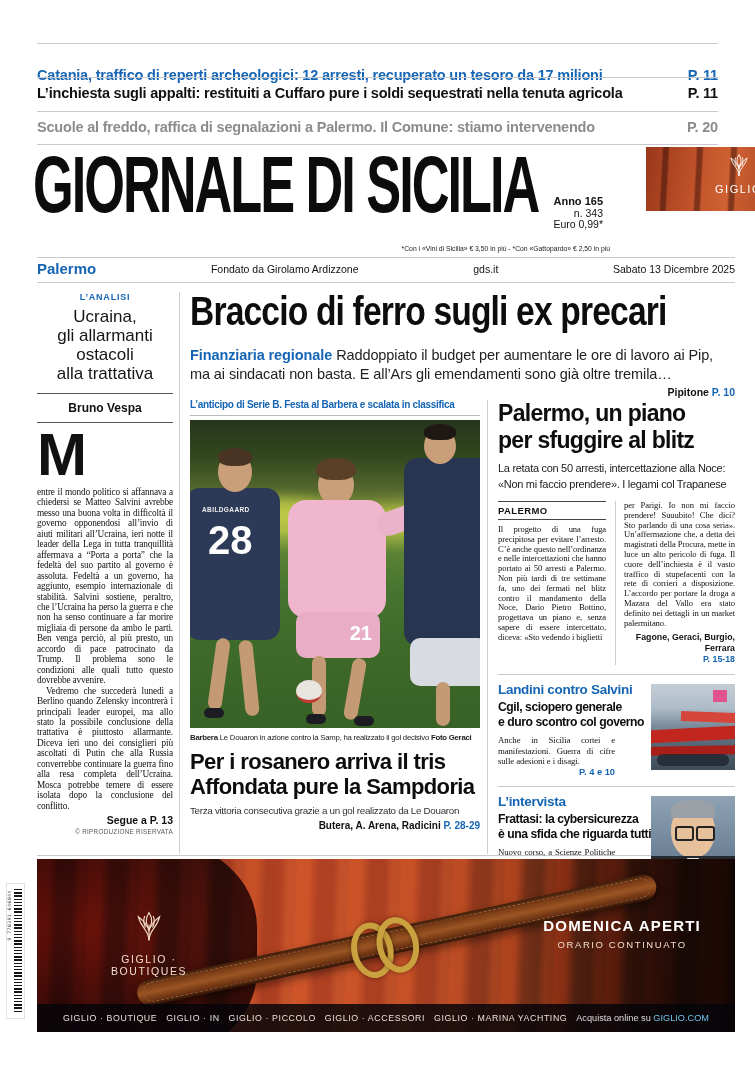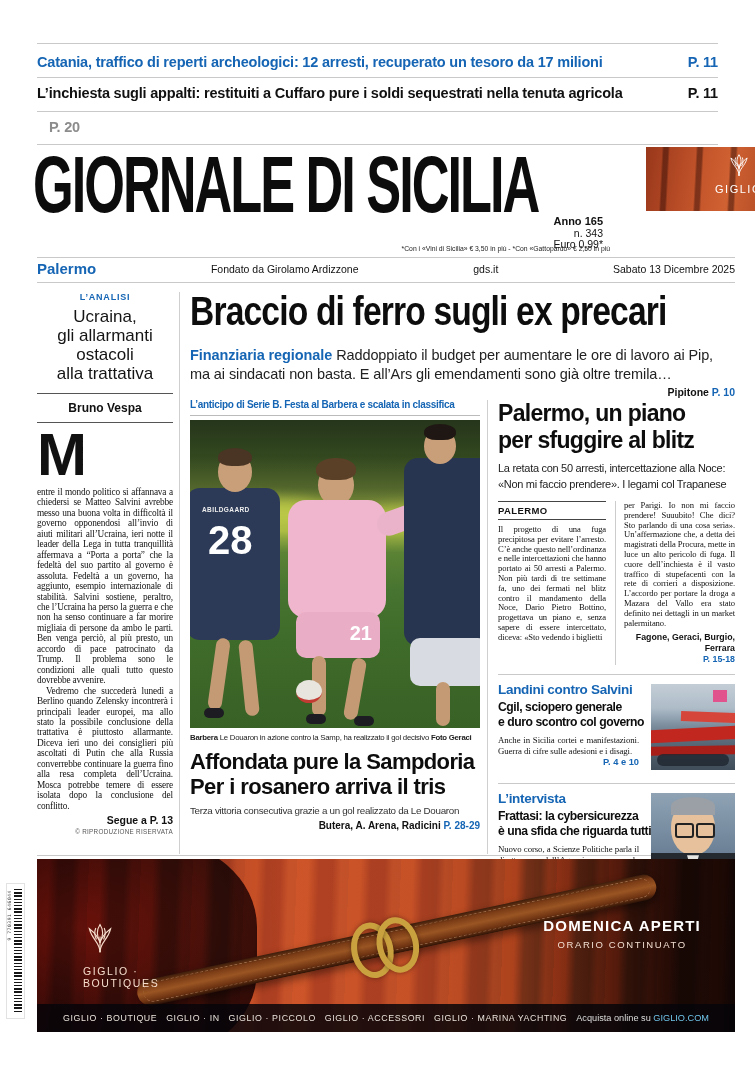--- a/index.html
+++ b/index.html
@@ -18,21 +18,21 @@
   .masthead{position:absolute;left:33px;top:138px;font-size:77px;font-weight:900;
             letter-spacing:-3px;white-space:nowrap;transform:scale(0.68,1.04);
             transform-origin:left top;color:#0c0c0c;}
   .giglio-box{position:absolute;left:646px;top:147px;width:89px;height:64px;
       background:linear-gradient(100deg,#99371b 0%,#c4552b 40%,#cf6132 60%,#a84420 100%);
       overflow:hidden;text-align:center;color:#fff;padding-left:48px;}
   .giglio-box .stripes{position:absolute;inset:0;
       background:repeating-linear-gradient(93deg,transparent 0 16px,rgba(40,8,4,.45) 18px 22px,transparent 24px 34px);}
   .giglio-box svg{position:relative;margin-top:5px;}
   .giglio-box .lbl{position:relative;font-size:11px;letter-spacing:1.5px;margin-top:1px;}
-  .annoblock{position:absolute;right:152px;top:216px;text-align:right;font-size:10.5px;line-height:11.5px;}
+  .annoblock{position:absolute;right:152px;top:196px;text-align:right;font-size:10.5px;line-height:11.5px;}
   .annoblock .b{font-weight:bold;font-size:11px;}
   .fineprint{position:absolute;right:145px;top:245px;font-size:6.8px;color:#222;white-space:nowrap;}
 
   
   .dateline{position:absolute;left:37px;top:260px;width:698px;display:flex;
             justify-content:space-between;align-items:center;font-size:10.5px;}
   .dateline .city{font-size:15px;font-weight:bold;color:#1565b4;}
 
   
   .analysis{position:absolute;left:37px;top:292px;width:136px;}
@@ -85,21 +85,21 @@
   .bz-sub span{display:block;font-size:11px;line-height:15.5px;letter-spacing:-0.3px;color:#222;white-space:nowrap;}
   .bz-cols{margin-top:9px;display:flex;}
   .bz-c1{width:112px;}
   .bz-c2{width:115px;margin-left:9px;border-left:1px solid #ccc;padding-left:8px;}
   .bz-loc{border-top:1px solid #444;border-bottom:1px solid #444;padding:3px 0;
           font-size:9.5px;font-weight:bold;letter-spacing:.4px;margin-bottom:5px;}
   .bz-txt{font-family:"Liberation Serif",serif;font-size:8.6px;line-height:9.8px;
           text-align:justify;letter-spacing:-0.1px;}
   .bz-by{margin-top:4px;text-align:right;font-size:8.8px;line-height:11px;}
   .r-hr{height:1px;background:#c9c9c9;margin:9px 0 7px;}
-  .sect{position:relative;min-height:92px;padding-right:96px;}
+  .sect{position:relative;min-height:92px;padding-right:120px;}
   .sect-kick{font-size:13.5px;font-weight:bold;color:#1565b4;letter-spacing:-0.3px;white-space:nowrap;}
   .sect-h{margin-top:3px;}
   .sect-h span{display:block;font-size:12.2px;font-weight:800;line-height:15px;letter-spacing:-0.45px;white-space:nowrap;color:#0d0d0d;}
   .sect-body{margin-top:5px;font-family:"Liberation Serif",serif;font-size:8.8px;line-height:10.2px;
              letter-spacing:-0.1px;text-align:justify;}
   .sect-pg{text-align:right;font-size:9.3px;margin-top:1px;}
   .sect-by{text-align:right;font-size:9.3px;margin-top:1px;}
   .sect-photo{position:absolute;right:0;top:2px;width:84px;height:86px;overflow:hidden;}
 
   .ld-photo{background:linear-gradient(180deg,#c3cdd6 0%,#aebcc8 28%,#8193a3 46%,#5d6d7c 64%,#3f4c59 100%);}
@@ -108,21 +108,21 @@
 
   
   .ad{position:absolute;left:37px;top:859px;width:698px;height:173px;overflow:hidden;
     background:linear-gradient(90deg,#2a0d07 0%,#571f10 9%,#7e3117 16%,#a84424 24%,#c0522b 36%,#b64e29 55%,#96401f 68%,#55200f 80%,#200b06 90%,#150704 100%);}
   .ad-folds{position:absolute;inset:0;
     background:repeating-linear-gradient(92deg,rgba(255,150,90,.22) 0 12px,rgba(0,0,0,.20) 22px 36px,rgba(255,120,60,.10) 44px 52px);
     mix-blend-mode:overlay;}
   .ad-chair{position:absolute;left:-40px;top:-20px;width:260px;height:220px;
     background:radial-gradient(ellipse at 30% 40%,rgba(90,15,10,.85) 0%,rgba(40,8,6,.9) 60%,rgba(20,4,3,.95) 100%);
     border-radius:40%;}
-  .ad-brand{position:absolute;left:46px;top:62px;width:132px;text-align:left;color:#f5ddcc;}
+  .ad-brand{position:absolute;left:46px;top:50px;width:132px;text-align:center;color:#f5ddcc;}
   .ad-brand .lbl{font-size:10.5px;letter-spacing:1.6px;margin-top:6px;}
   .belt{position:absolute;left:95px;top:40px;width:530px;height:84px;transform:rotate(-12deg);}
   .strap{position:absolute;left:0;right:0;top:28px;height:26px;border-radius:13px;
     background:linear-gradient(180deg,#3c1d0b 0%,#7b3c16 22%,#9a5523 50%,#6e3312 80%,#2e1407 100%);
     box-shadow:0 4px 8px rgba(0,0,0,.45);}
   .strap:after{content:"";position:absolute;left:6px;right:6px;top:3px;bottom:3px;
     border-top:1px dashed rgba(255,215,170,.35);border-bottom:1px dashed rgba(255,215,170,.35);border-radius:10px;}
   .ring{position:absolute;width:30px;height:44px;border:6px solid #c9a23f;border-radius:50%;
     box-shadow:inset 0 0 4px rgba(60,40,0,.6),0 0 5px rgba(0,0,0,.4);}
   .ad-promo{position:absolute;right:34px;top:58px;text-align:center;color:#fff;}
@@ -140,31 +140,32 @@
     background:repeating-linear-gradient(180deg,#151515 0 1.4px,#fff 1.4px 3.2px);}
   .bdigits{position:absolute;left:0;top:6px;writing-mode:vertical-rl;transform:rotate(180deg);
     font-size:4.6px;color:#444;letter-spacing:.6px;font-family:"DejaVu Sans Mono",monospace;}
 </style>
 </head>
 <body>
 
 <div class="page">
 
   <div class="rule" style="left:37px;top:43px;width:681px;"></div>
-  <div class="toprow blue" style="top:54px;text-align:center;">
+  <div class="toprow blue" style="top:67px;text-align:center;">
     <span class="t">Catania, traffico di reperti archeologici: 12 arresti, recuperato un tesoro da 17 milioni</span>
     <span class="p">P. 11</span>
   </div>
   <div class="rule" style="left:37px;top:77px;width:681px;"></div>
   <div class="toprow" style="top:85px;color:#111;">
     <span class="t">L’inchiesta sugli appalti: restituiti a Cuffaro pure i soldi sequestrati nella tenuta agricola</span>
     <span class="p">P. 11</span>
   </div>
   <div class="rule" style="left:37px;top:111px;width:681px;"></div>
   <div class="toprow gray" style="top:119px;">
+    <span class="t">Scuole al freddo, raffica di segnalazioni a Palermo. Il Comune: stiamo intervenendo</span>
     <span class="p">P. 20</span>
   </div>
   <div class="rule" style="left:37px;top:144px;width:681px;"></div>
 
   <div class="masthead">GIORNALE DI SICILIA</div>
   <div class="giglio-box">
     <div class="stripes"></div>
     <svg width="26" height="26" viewBox="0 0 48 48">
       <g stroke="#fff" fill="none" stroke-width="1.7">
         <path d="M24 44 V22"></path>
@@ -262,22 +263,22 @@
       <div class="leg" style="right:30px;top:262px;height:44px;"></div>
 
       <div style="position:absolute;left:106px;top:260px;width:26px;height:20px;background:#e8e4de;border-radius:50%;border-bottom:3px solid #c23b32;"></div>
     </div>
     <div class="sb-caption">
       <span class="bold">Barbera</span>
       <span>Le Douaron in azione contro la Samp, ha realizzato il gol decisivo</span>
       <span class="bold">Foto Geraci</span>
     </div>
     <div class="sb-h">
+      <span>Per i rosanero arriva il tris</span>
       <span>Affondata pure la Sampdoria</span>
-      <span>Per i rosanero arriva il tris</span>
     </div>
     <div class="sb-sub">Terza vittoria consecutiva grazie a un gol realizzato da Le Douaron</div>
     <div class="sb-by">
       <span class="bold">Butera, A. Arena, Radicini</span>
       <span class="pgblue">P. 28-29</span>
     </div>
   </div>
 
   <div class="rcol">
     <div class="bz-h">

